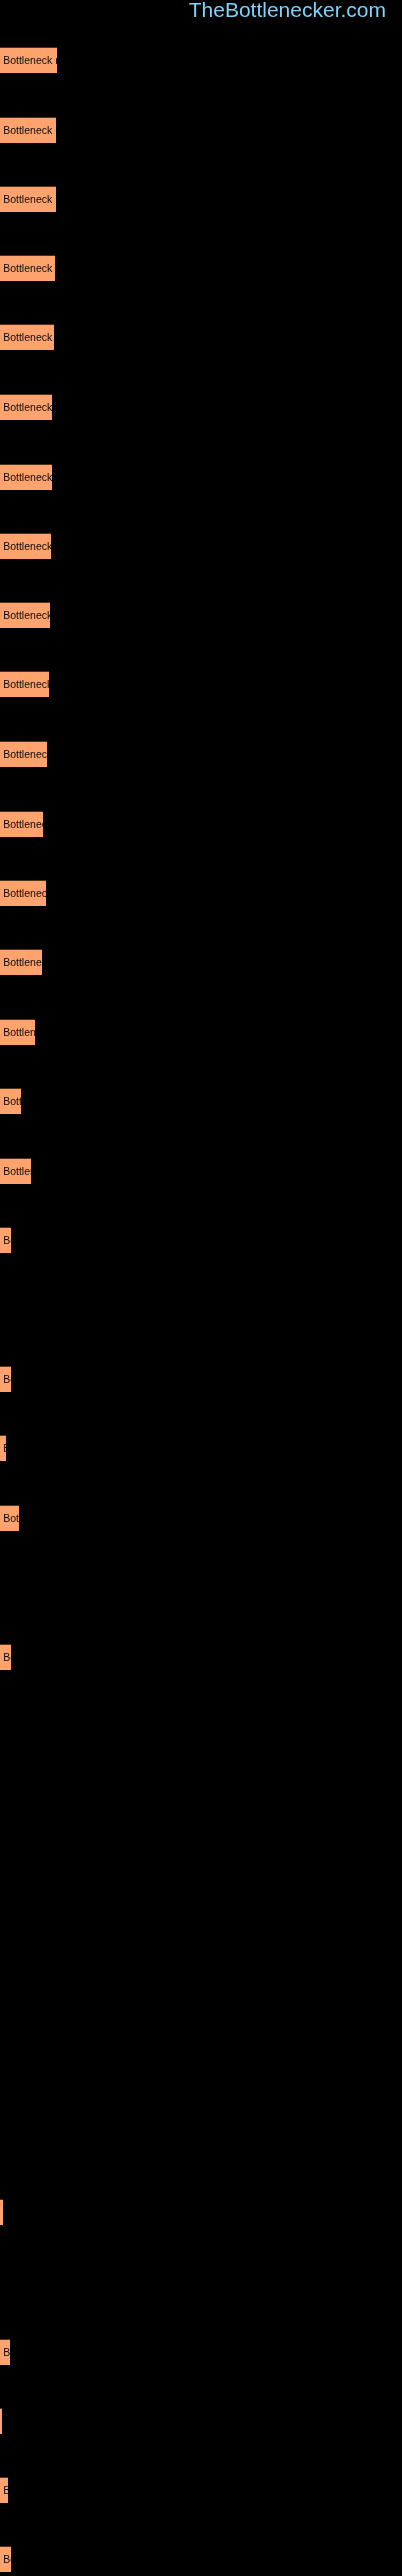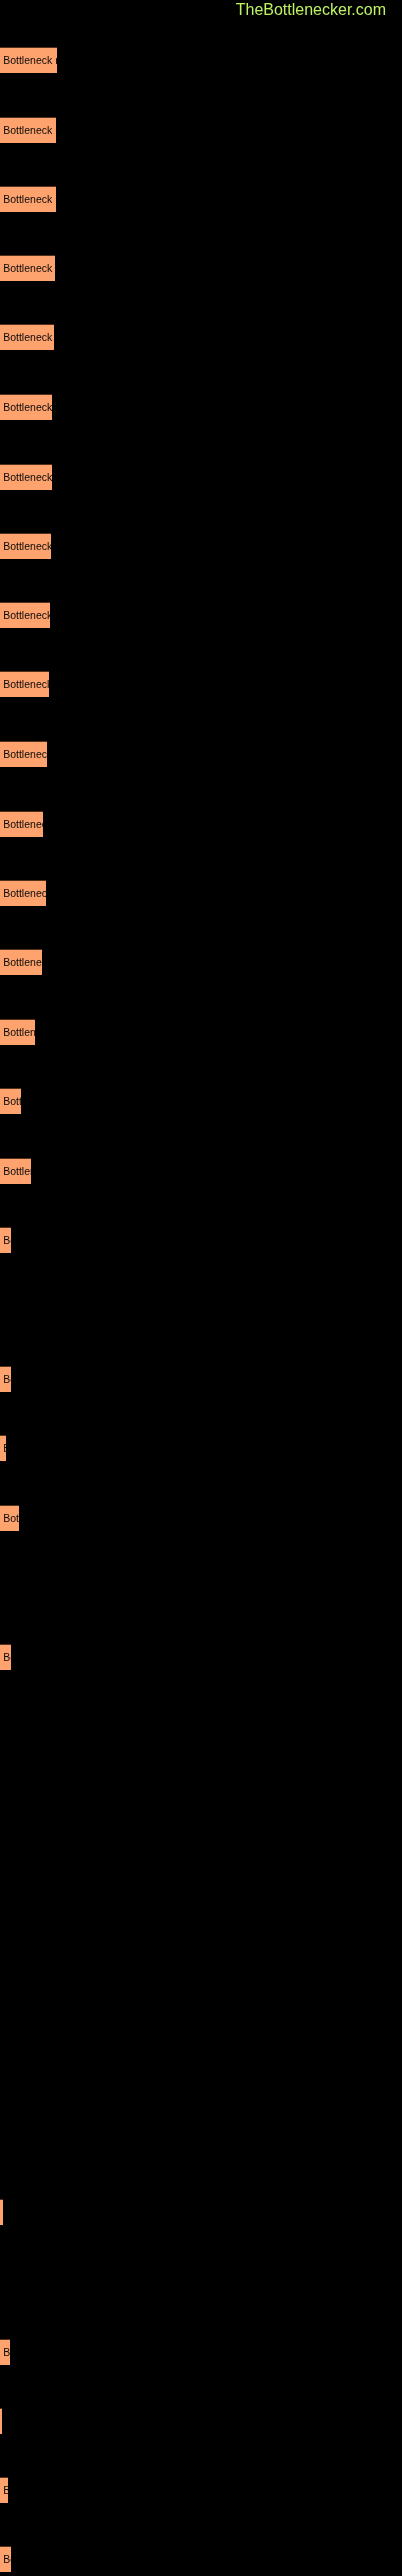--- a/index.html
+++ b/index.html
@@ -21,22 +21,22 @@
     top: 0px;
     left: 0px;
     width: 394px;
     height: 24px;
     text-align: right;
     box-sizing: border-box;
     padding-right: 8px;
   }
   .site-title {
     display: inline-block;
-    color: #bef264;
-    font-size: 16px;
+    color: #7dd3fc;
+    font-size: 21px;
     font-family: "Liberation Sans", sans-serif;
     letter-spacing: 0px;
     line-height: 19.3px;
     white-space: nowrap;
   }
 
   .chart-area {
     position: absolute;
     top: 0;
     left: 0;

